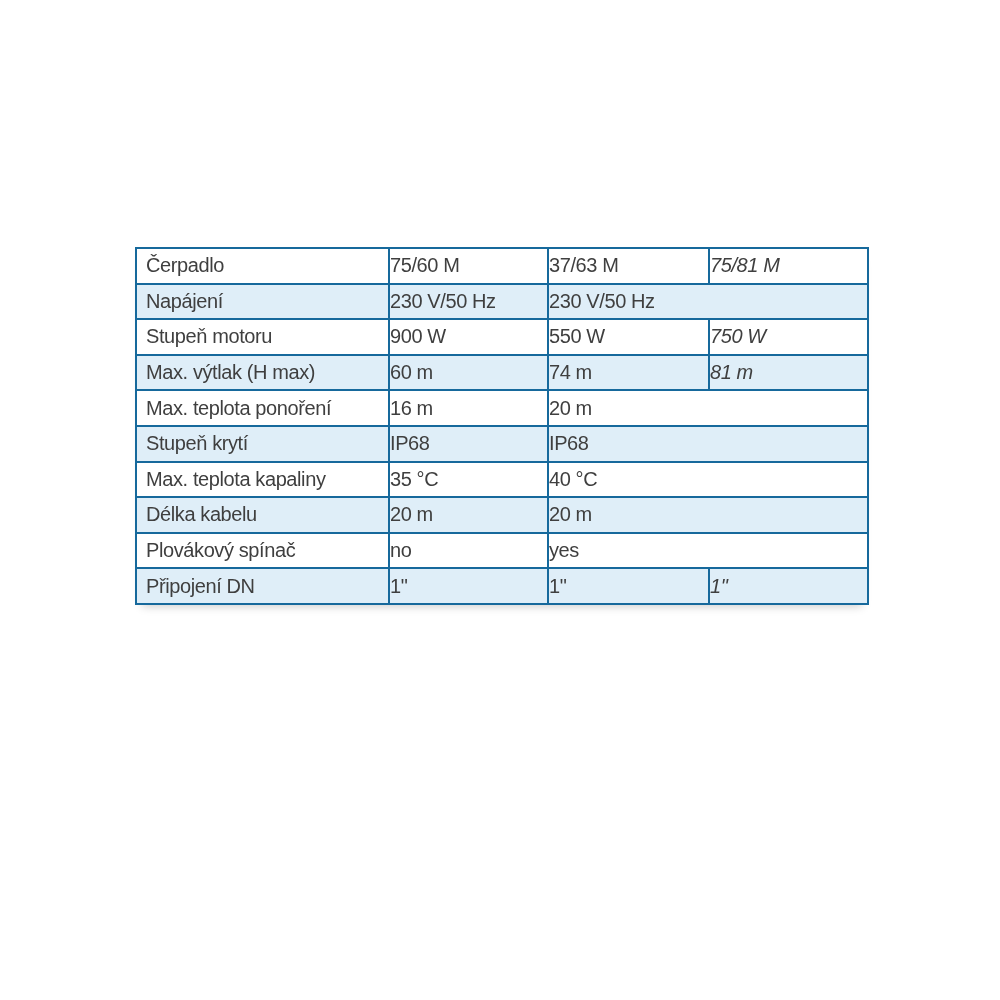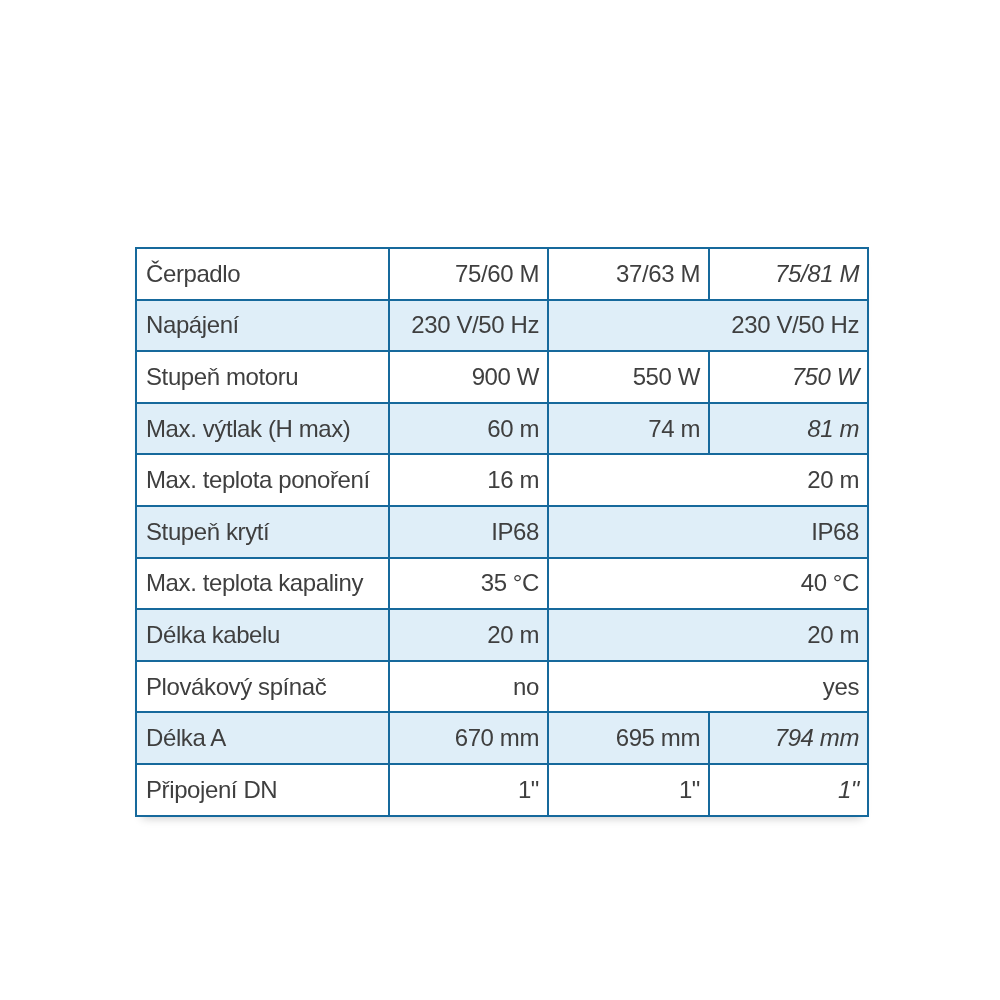--- a/index.html
+++ b/index.html
@@ -29,37 +29,37 @@
     width: 732px;
     box-shadow: 0 8px 9px -7px rgba(0,0,0,0.22);
   }
   table.spec-table col.c0 { width: 253px; }
   table.spec-table col.c1 { width: 159px; }
   table.spec-table col.c2 { width: 161px; }
   table.spec-table col.c3 { width: 159px; }
   table.spec-table td {
     border: 2px solid #16699c;
     height: 33.6px;
-    padding: 8px;
+    padding: 0;
     color: #3f3f3f;
-    font-size: 24px;
+    font-size: 20px;
     letter-spacing: -0.4px;
     white-space: nowrap;
     overflow: hidden;
     background: #ffffff;
   }
   table.spec-table tr:nth-child(even) td {
     background: #dfeef8;
   }
   table.spec-table td.lbl {
     text-align: left;
     padding-left: 9px;
   }
   table.spec-table td.val {
-    text-align: right;
+    text-align: left;
   }
   
   table.spec-table td.val.last {
     border-left-width: 1px;
     font-style: italic;
   }
 </style>
 </head>
 <body>
 
@@ -126,26 +126,20 @@
           <td class="val" colspan="2">20 m</td>
         </tr>
 
         <tr>
           <td class="lbl">Plovákový spínač</td>
           <td class="val">no</td>
           <td class="val" colspan="2">yes</td>
         </tr>
 
 
-        <tr>
-          <td class="lbl">Délka A</td>
-          <td class="val">670 mm</td>
-          <td class="val">695 mm</td>
-          <td class="val last">794 mm</td>
-        </tr>
 
         <tr>
           <td class="lbl">Připojení DN</td>
           <td class="val">1"</td>
           <td class="val">1"</td>
           <td class="val last">1"</td>
         </tr>
 
 
       </tbody>

